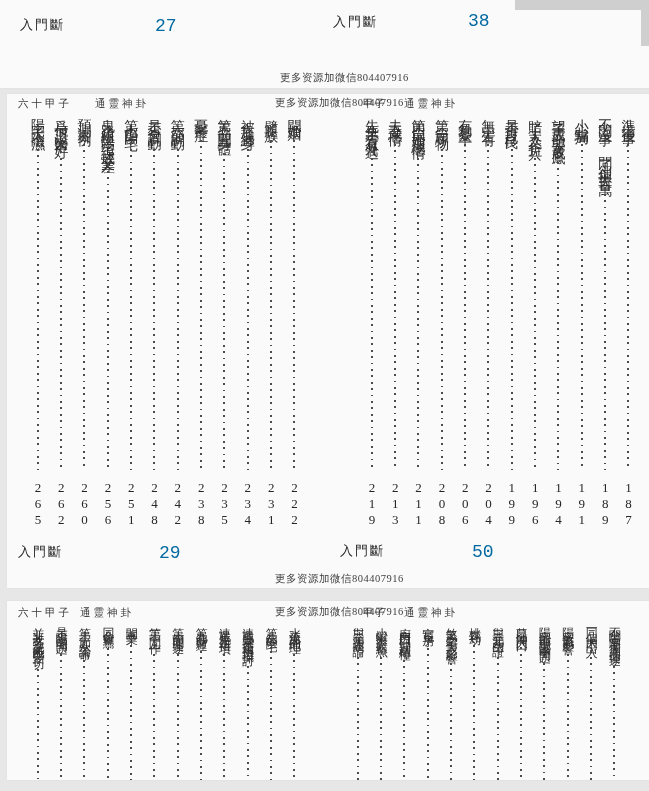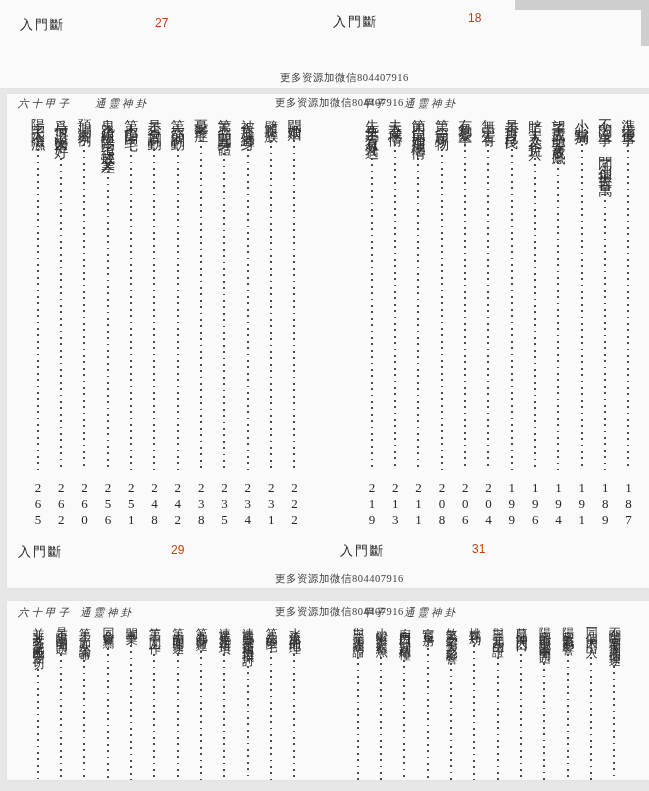--- a/index.html
+++ b/index.html
@@ -11,23 +11,23 @@
   }
   .paper{position:absolute;background:#fafafa;box-shadow:0 0 2px rgba(0,0,0,.06);}
   #block-a{left:0;top:0;width:649px;height:88px;}
   #block-b{left:7px;top:94px;width:642px;height:494px;}
   #block-c{left:7px;top:601px;width:642px;height:179px;overflow:hidden;}
   .sliver{position:absolute;background:#cfcfcf;}
   #sliver-top{left:515px;top:0;width:134px;height:10px;}
   #sliver-right{left:641px;top:0;width:8px;height:46px;}
 
   .rhead{position:absolute;font-size:13px;letter-spacing:2px;color:#262626;text-align:right;}
-  .rnum{position:absolute;font-size:12px;color:#c2410c;font-family:Liberation Sans, sans-serif;}
+  .rnum{position:absolute;font-size:18px;color:#0369a1;font-family:Liberation Mono, monospace;}
   .wm{position:absolute;font-size:10.5px;letter-spacing:.5px;color:#3d3d3d;white-space:nowrap;text-align:center;}
-  .bhead{position:absolute;font-size:10.5px;letter-spacing:3px;color:#3a3a3a;white-space:nowrap;font-style:italic;}
+  .bhead{position:absolute;font-size:10.5px;letter-spacing:3px;color:#3a3a3a;white-space:nowrap;}
 
   .cols{position:absolute;display:flex;flex-direction:row-reverse;justify-content:flex-start;}
   .toc-col{
     flex:0 0 23.33px;width:23.33px;
     writing-mode:vertical-rl;
     display:flex;flex-direction:row;align-items:center;
   }
   .cols-top .toc-col{height:420px;}
   .cols-bot .toc-col{height:176px;}
   .toc-title{
@@ -45,21 +45,21 @@
     font-family:"Liberation Serif",serif;
   }
 </style>
 </head>
 <body>
 
 <div id="block-a" class="paper">
   <span class="rhead" style="left:20px;top:16px;">入門斷</span>
   <span class="rnum" style="left:155px;top:16px;">27</span>
   <span class="rhead" style="left:333px;top:13px;">入門斷</span>
-  <span class="rnum" style="left:468px;top:11px;">18</span>
+  <span class="rnum" style="left:468px;top:11px;">38</span>
   <span class="wm" style="left:280px;top:71px;">更多资源加微信804407916</span>
   <div class="sliver" id="sliver-top"></div>
   <div class="sliver" id="sliver-right"></div>
 </div>
 
 <div id="block-b" class="paper">
   <span class="bhead" style="left:11px;top:3px;">六十甲子</span>
   <span class="bhead" style="left:88px;top:3px;">通靈神卦</span>
   <span class="wm" style="left:268px;top:2px;">更多资源加微信804407916</span>
   <span class="bhead" style="left:356px;top:3px;letter-spacing:1px;">甲子</span>
@@ -184,23 +184,23 @@
         <span class="toc-page">213</span>
       </div>
       <div class="toc-col">
         <span class="toc-title">先生是否有外遇</span>
         <div class="toc-leader"></div>
         <span class="toc-page">219</span>
       </div>
     </div>
 
   <span class="rhead" style="left:11px;top:449px;">入門斷</span>
-  <span class="rnum" style="left:164px;top:449px;">29</span>
+  <span class="rnum" style="left:152px;top:449px;">29</span>
   <span class="rhead" style="left:333px;top:448px;">入門斷</span>
-  <span class="rnum" style="left:465px;top:448px;">31</span>
+  <span class="rnum" style="left:465px;top:448px;">50</span>
   <span class="wm" style="left:268px;top:478px;">更多资源加微信804407916</span>
 </div>
 
 <div id="block-c" class="paper">
   <span class="bhead" style="left:11px;top:5px;">六十甲子</span>
   <span class="bhead" style="left:73px;top:5px;">通靈神卦</span>
   <span class="wm" style="left:268px;top:4px;">更多资源加微信804407916</span>
   <span class="bhead" style="left:356px;top:5px;letter-spacing:1px;">甲子</span>
   <span class="bhead" style="left:397px;top:5px;">通靈神卦</span>
 

